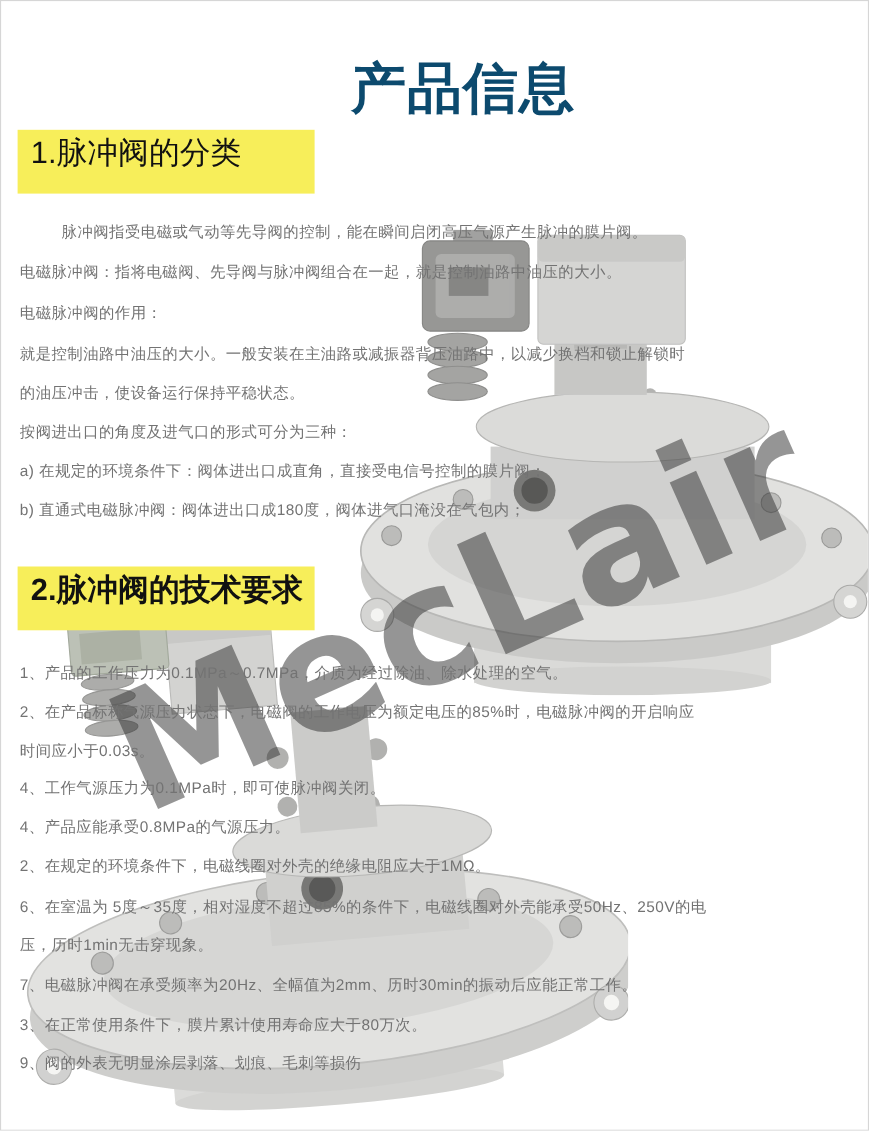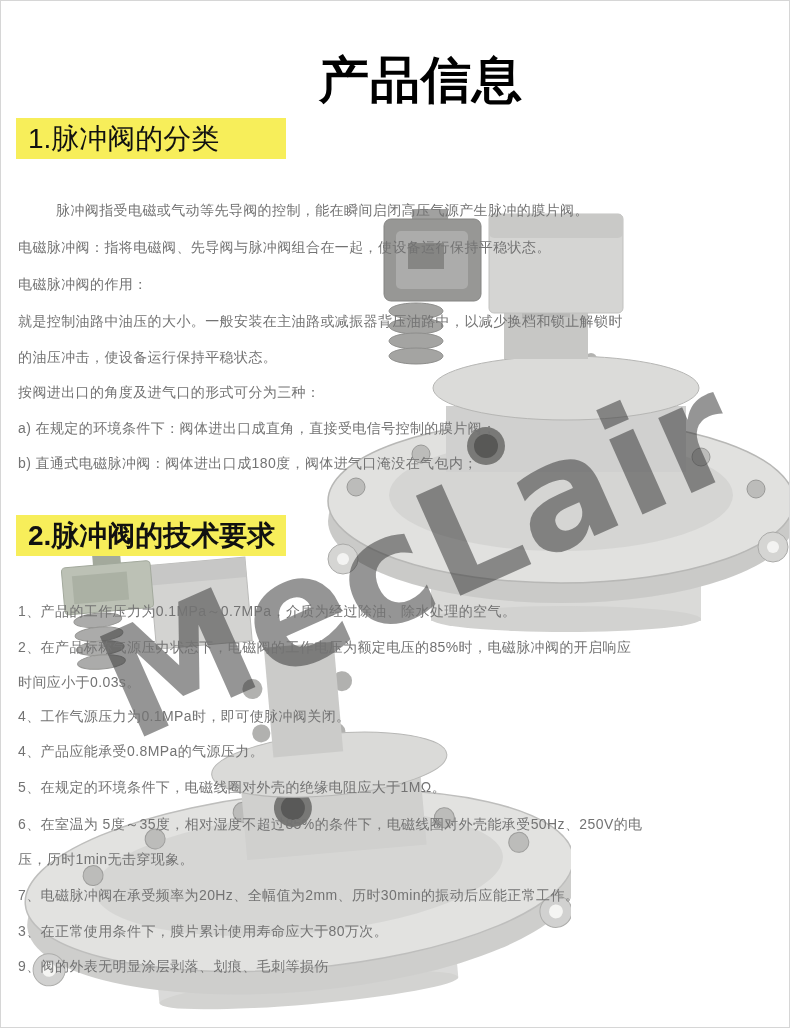--- a/index.html
+++ b/index.html
@@ -3,24 +3,24 @@
 <meta charset="utf-8">
 <style>
   html,body{margin:0;padding:0;background:#ffffff;}
   .page{
     position:relative;width:790px;height:1028px;background:#ffffff;
     overflow:hidden;box-sizing:border-box;border:1px solid #d6d6d6;
     font-family:"Liberation Sans","DejaVu Sans",sans-serif;color:#111;
   }
   .title{
     position:absolute;left:318px;top:46px;font-size:50px;font-weight:900;
-    letter-spacing:1px;color:#000000;white-space:nowrap;z-index:5;
+    letter-spacing:1px;color:#0c4a6e;white-space:nowrap;z-index:5;
   }
   .sec-heading{
-    position:absolute;left:15px;width:270px;height:41px;background:#F7EE5A;
+    position:absolute;left:15px;width:270px;height:58px;background:#F7EE5A;
     font-size:28px;line-height:42px;padding-left:12px;box-sizing:border-box;
     font-weight:500;color:#111;white-space:nowrap;z-index:5;
   }
   .heading-1{top:117px;}
   .heading-2{top:514px;font-weight:bold;}
   .line{
     position:absolute;left:17px;font-size:14px;letter-spacing:0.4px;
     line-height:26px;color:#737373;white-space:nowrap;z-index:5;
   }
   .indent{left:55px;}
@@ -146,34 +146,34 @@
       </g>
     </g>
   </svg>
 
   <div class="watermark">MecLair</div>
 
   <div class="title">产品信息</div>
 
   <div class="sec-heading heading-1">1.脉冲阀的分类</div>
   <div class="line indent" style="top:196px">脉冲阀指受电磁或气动等先导阀的控制，能在瞬间启闭高压气源产生脉冲的膜片阀。</div>
-  <div class="line" style="top:233px">电磁脉冲阀：指将电磁阀、先导阀与脉冲阀组合在一起，使设备运行保持平稳状态。</div>
+  <div class="line" style="top:233px">电磁脉冲阀：指将电磁阀、先导阀与脉冲阀组合在一起，就是控制油路中油压的大小。</div>
   <div class="line" style="top:270px">电磁脉冲阀的作用：</div>
   <div class="line" style="top:307px">就是控制油路中油压的大小。一般安装在主油路或减振器背压油路中，以减少换档和锁止解锁时</div>
   <div class="line" style="top:343px">的油压冲击，使设备运行保持平稳状态。</div>
   <div class="line" style="top:378px">按阀进出口的角度及进气口的形式可分为三种：</div>
   <div class="line" style="top:414px">a) 在规定的环境条件下：阀体进出口成直角，直接受电信号控制的膜片阀；</div>
   <div class="line" style="top:449px">b) 直通式电磁脉冲阀：阀体进出口成180度，阀体进气口淹没在气包内；</div>
 
   <div class="sec-heading heading-2">2.脉冲阀的技术要求</div>
   <div class="line" style="top:597px">1、产品的工作压力为0.1MPa～0.7MPa，介质为经过除油、除水处理的空气。</div>
   <div class="line" style="top:633px">2、在产品标称气源压力状态下，电磁阀的工作电压为额定电压的85%时，电磁脉冲阀的开启响应</div>
   <div class="line" style="top:668px">时间应小于0.03s。</div>
   <div class="line" style="top:702px">4、工作气源压力为0.1MPa时，即可使脉冲阀关闭。</div>
   <div class="line" style="top:737px">4、产品应能承受0.8MPa的气源压力。</div>
-  <div class="line" style="top:773px">5、在规定的环境条件下，电磁线圈对外壳的绝缘电阻应大于1MΩ。</div>
+  <div class="line" style="top:773px">2、在规定的环境条件下，电磁线圈对外壳的绝缘电阻应大于1MΩ。</div>
   <div class="line" style="top:810px">6、在室温为 5度～35度，相对湿度不超过85%的条件下，电磁线圈对外壳能承受50Hz、250V的电</div>
   <div class="line" style="top:845px">压，历时1min无击穿现象。</div>
   <div class="line" style="top:881px">7、电磁脉冲阀在承受频率为20Hz、全幅值为2mm、历时30min的振动后应能正常工作。</div>
   <div class="line" style="top:917px">3、在正常使用条件下，膜片累计使用寿命应大于80万次。</div>
   <div class="line" style="top:952px">9、阀的外表无明显涂层剥落、划痕、毛刺等损伤</div>
 
 </div>
 
 </body></html>

